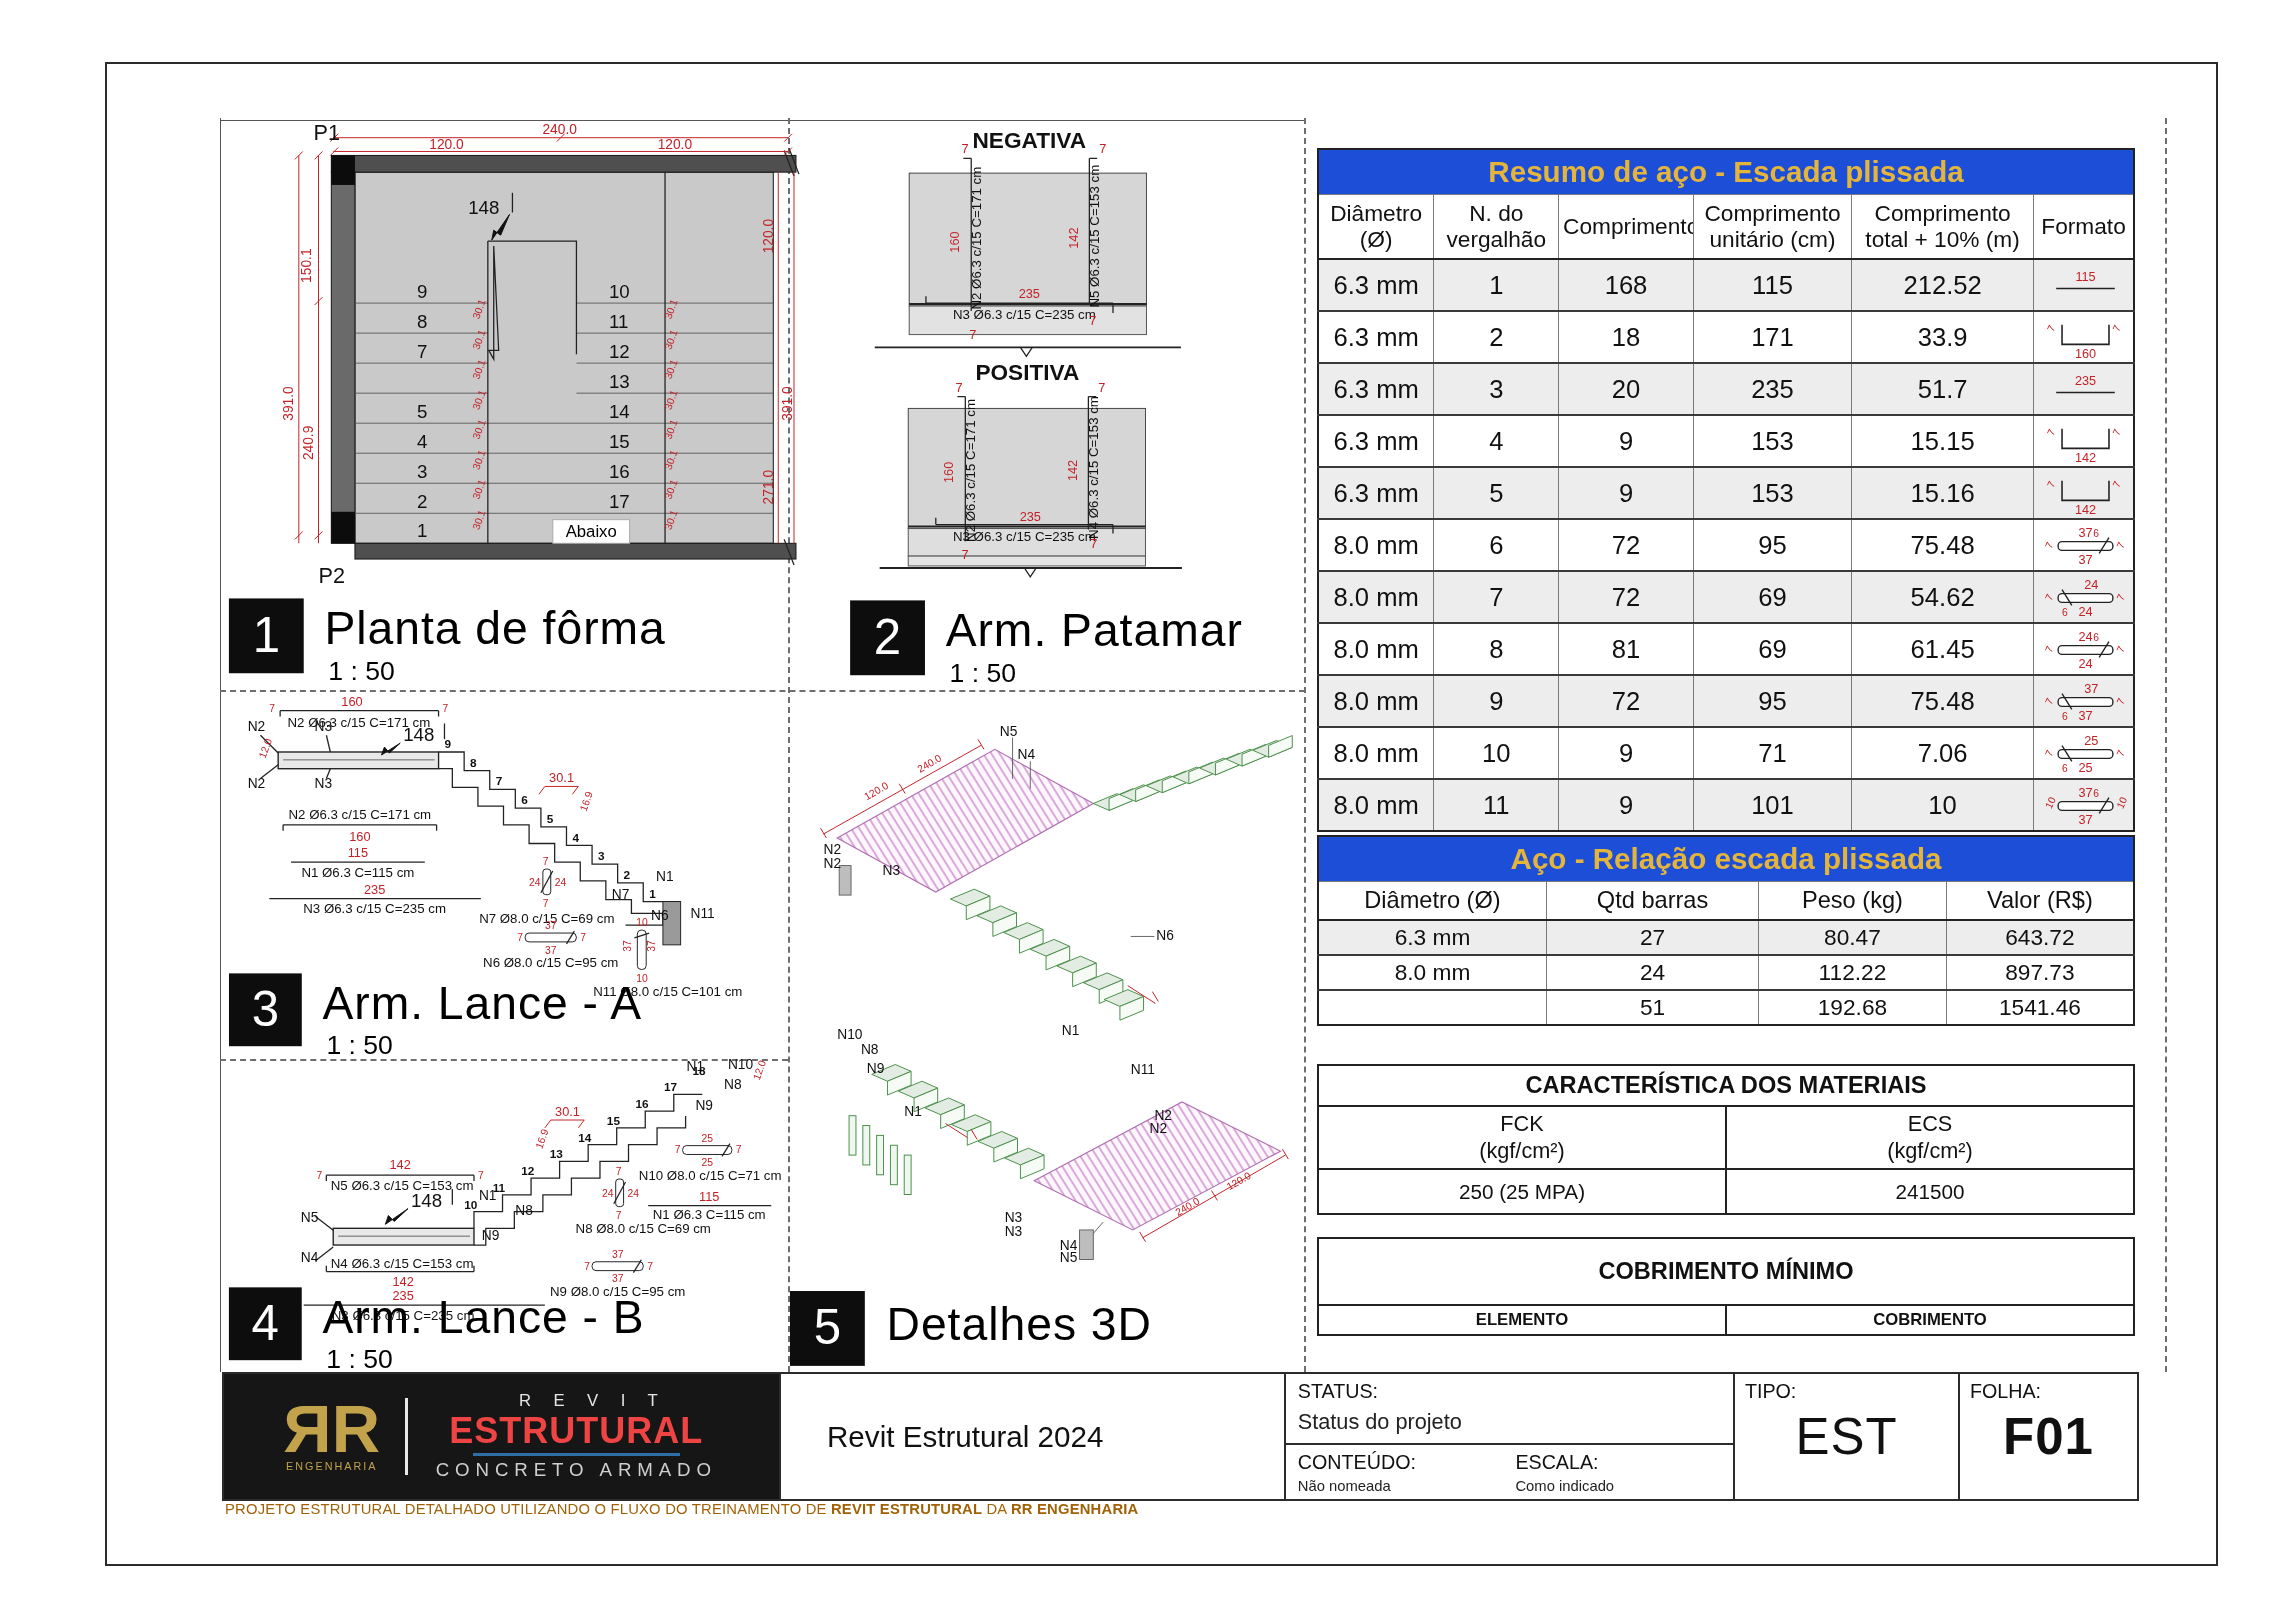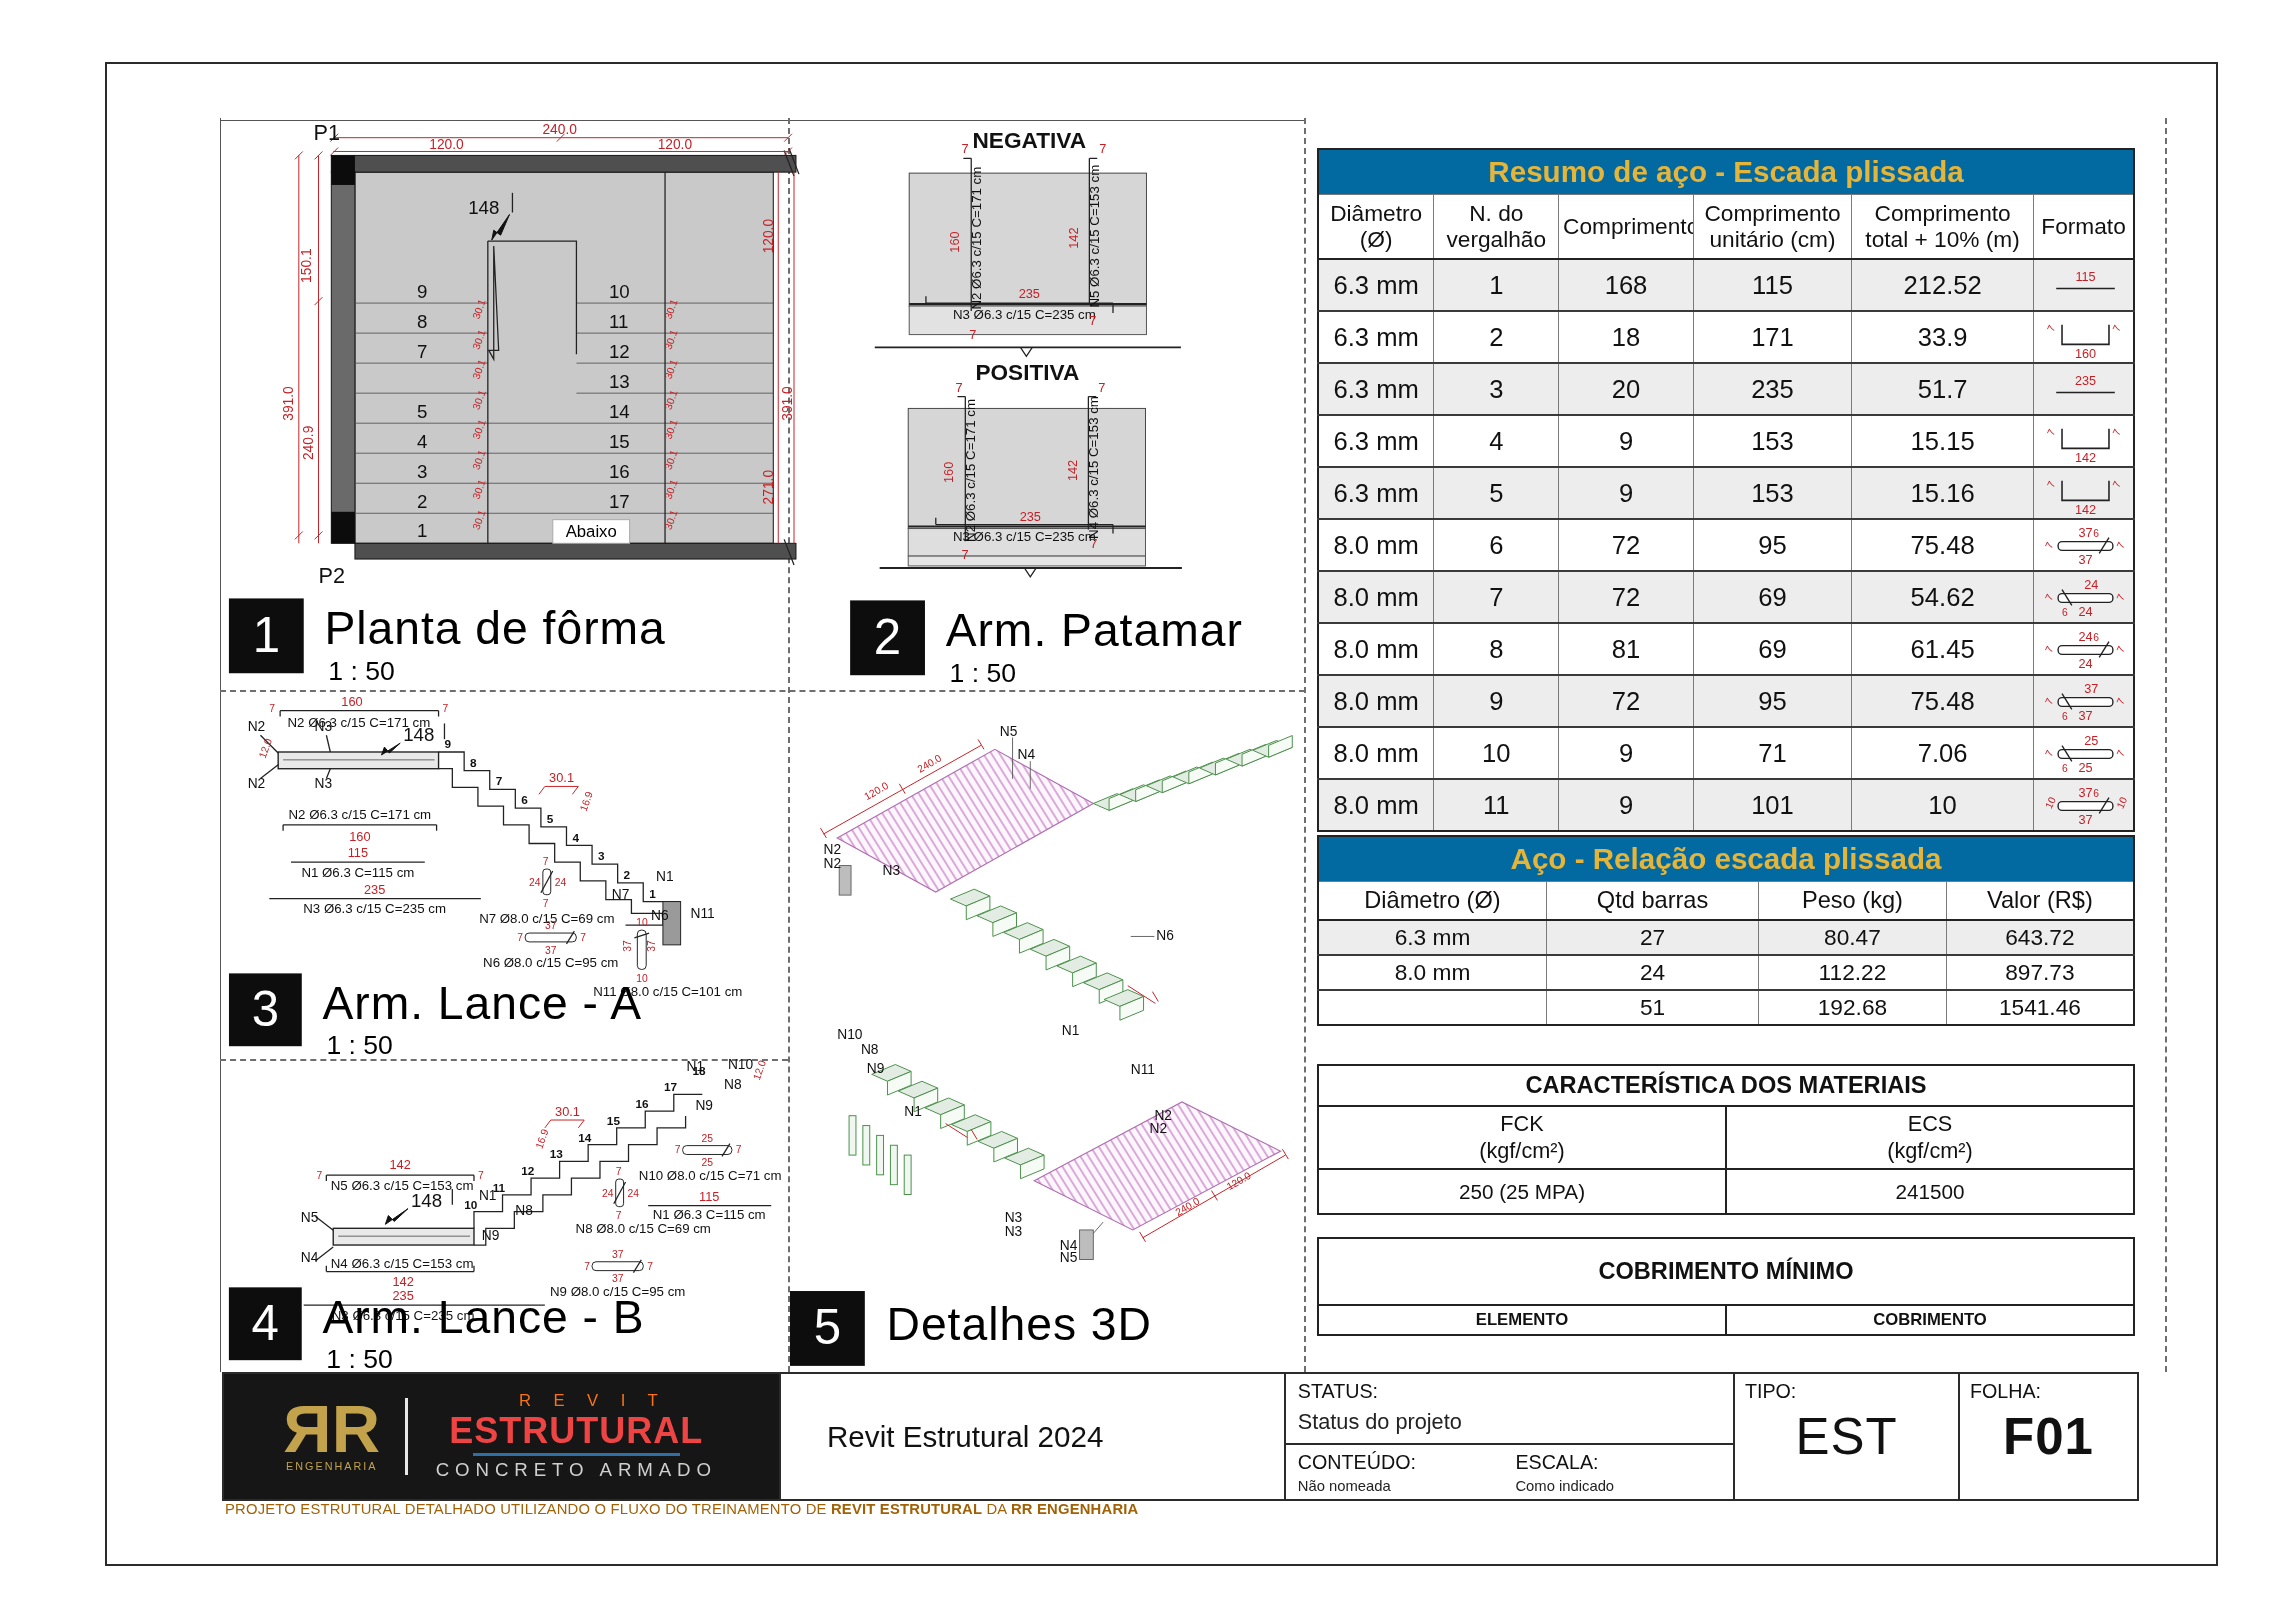--- a/index.html
+++ b/index.html
@@ -24,21 +24,21 @@
   .t-planstep{fill:#111;font-size:19px;}
   .t-pt{fill:#111;font-size:22px;}
   .t-sec{fill:#111;font-size:23px;font-weight:bold;}
   .ln{stroke:#222;stroke-width:1.3;fill:none;}
   .ln2{stroke:#222;stroke-width:2;fill:none;}
   .lnr{stroke:#c42127;stroke-width:1;fill:none;}
   .lnt{stroke:#555;stroke-width:0.9;fill:none;}
   table{border-collapse:collapse;table-layout:fixed;}
   .dtable{position:absolute;background:#fff;}
   .dtable th,.dtable td{border:1px solid #7a7a7a;text-align:center;vertical-align:middle;padding:0 3.9px;overflow:hidden;}
-  .titlebar{background:#0369a1;color:#e5b53a;font-weight:bold;font-size:29.6px;height:44px;border:2px solid #0b0b0b;}
+  .titlebar{background:#1d4ed8;color:#e5b53a;font-weight:bold;font-size:29.6px;height:44px;border:2px solid #0b0b0b;}
   #resumo-table{left:1317px;top:148px;width:818px;border:2px solid #222;}
   #resumo-table thead .colhead th{height:63px;font-weight:normal;font-size:22.7px;line-height:1.12;border-bottom:2px solid #222;background:#fff;}
   #resumo-table tbody td{height:50px;font-size:25.6px;border-top:2px solid #3a3a3a;}
   #resumo-table tbody tr:nth-child(odd){background:#ededed;}
   #relacao-table{left:1317px;top:835px;width:818px;border:2px solid #222;}
   #relacao-table thead .colhead th{height:37px;font-weight:normal;font-size:23.6px;border-bottom:2px solid #222;background:#fff;}
   #relacao-table tbody td{height:33px;font-size:22.7px;border-top:2px solid #3a3a3a;}
   #relacao-table tbody tr:first-child{background:#ededed;}
   #materiais-table{left:1317px;top:1064px;width:818px;border:2px solid #222;}
   #materiais-table .mt-title{height:39px;font-size:23.6px;font-weight:bold;border-bottom:2px solid #222;}
@@ -50,21 +50,21 @@
   #cobrimento-table .cb-val td{height:31.5px;font-size:15.8px;border:2px solid #222;}
   
   #titleblock{left:222px;top:1372px;width:1913px;height:125px;border:2px solid #2b2b2b;display:flex;background:#fff;}
   .logo-box{width:555px;background:#161616;color:#fff;display:flex;align-items:center;justify-content:center;gap:27.6px;}
   .rr-mark{display:flex;flex-direction:column;align-items:center;line-height:0.8;}
   .rr-txt{color:#c2a24b;font-weight:bold;font-size:67px;letter-spacing:-5.9px;}
   .rr-flip{display:inline-block;transform:scaleX(-1);}
   .rr-eng{color:#c2a24b;font-size:10.8px;letter-spacing:2px;margin-top:5.9px;align-self:flex-end;}
   .logo-div{width:3px;height:77px;background:#e8e8e8;}
   .brand{display:flex;flex-direction:column;align-items:center;line-height:1.1;}
-  .brand-top{font-size:16.7px;letter-spacing:8.9px;color:#f97316;margin-left:33px;}
+  .brand-top{font-size:16.7px;letter-spacing:8.9px;color:#e5e5e5;margin-left:33px;}
   .brand-mid{font-size:36px;font-weight:bold;color:#ef4444;letter-spacing:1px;}
   .brand-rule{width:207px;height:3px;background:#2f6fa8;margin:3px 0 3.9px 0;}
   .brand-sub{font-size:18.7px;letter-spacing:5.9px;color:#cfcfcf;}
   .project-cell{width:457px;border-left:2px solid #2b2b2b;display:flex;align-items:center;padding-left:46px;font-size:29.6px;color:#111;}
   .status-cell{width:447px;border-left:2px solid #2b2b2b;display:flex;flex-direction:column;}
   .status-top{height:63px;border-bottom:2px solid #2b2b2b;padding:5.9px 0 0 11.8px;}
   .status-top .lab{font-size:19.7px;}
   .status-top .val{font-size:21.7px;margin-top:5.9px;color:#222;}
   .status-bot{flex:1;display:flex;padding:5.9px 0 0 11.8px;}
   .sb-col{width:52%;}

